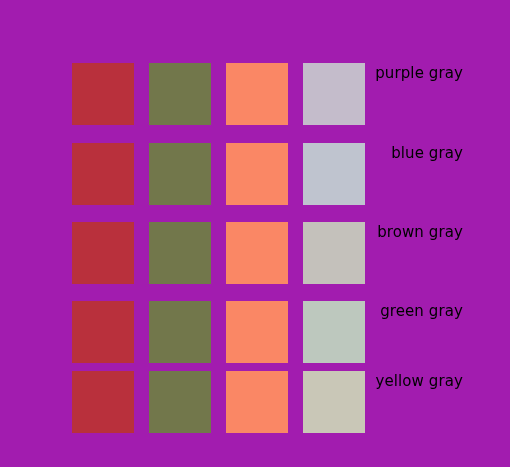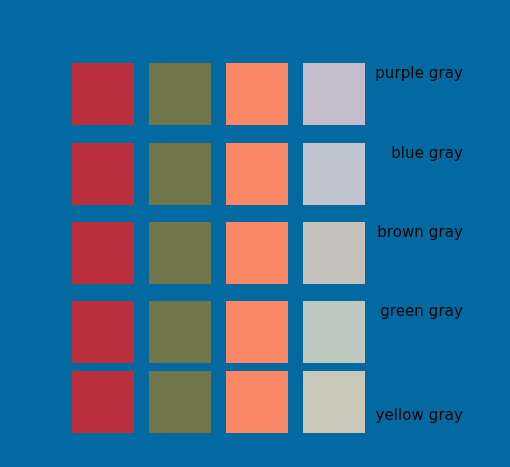--- a/index.html
+++ b/index.html
@@ -43,21 +43,21 @@
     font-size: 15px;
     line-height: 20px;
     color: #000000;
     white-space: nowrap;
     letter-spacing: 0.1px;
   }
 </style>
 </head>
 <body>
 
-<div id="palette-figure" style="background: #0369a1;">
+<div id="palette-figure" style="background: #a21caf;">
 
   <div class="palette-row" style="top:63px;">
     <div class="swatch" style="background-color: rgb(185, 48, 60);"></div>
     <div class="swatch" style="background-color: rgb(114, 119, 75);"></div>
     <div class="swatch" style="background-color: rgb(250, 135, 101);"></div>
     <div class="swatch" style="background-color: rgb(196, 188, 203);"></div>
     <div class="row-label" style="color: rgb(0, 0, 0); text-align: right;">purple gray</div>
   </div>
 
   <div class="palette-row" style="top:222px;">
@@ -82,16 +82,16 @@
     <div class="swatch" style="background-color: rgb(250, 135, 101);"></div>
     <div class="swatch" style="background-color: rgb(189, 200, 190);"></div>
     <div class="row-label" style="color: rgb(0, 0, 0); text-align: right;">green gray</div>
   </div>
 
   <div class="palette-row" style="top:371px;">
     <div class="swatch" style="background-color: rgb(185, 48, 60);"></div>
     <div class="swatch" style="background-color: rgb(114, 119, 75);"></div>
     <div class="swatch" style="background-color: rgb(250, 135, 101);"></div>
     <div class="swatch" style="background-color: rgb(201, 199, 183);"></div>
-    <div class="row-label" style="color: rgb(0, 0, 0); text-align: right; margin-top: 34px;">yellow gray</div>
+    <div class="row-label" style="color: rgb(0, 0, 0); text-align: right;">yellow gray</div>
   </div>
 
 </div>
 
 </body></html>

